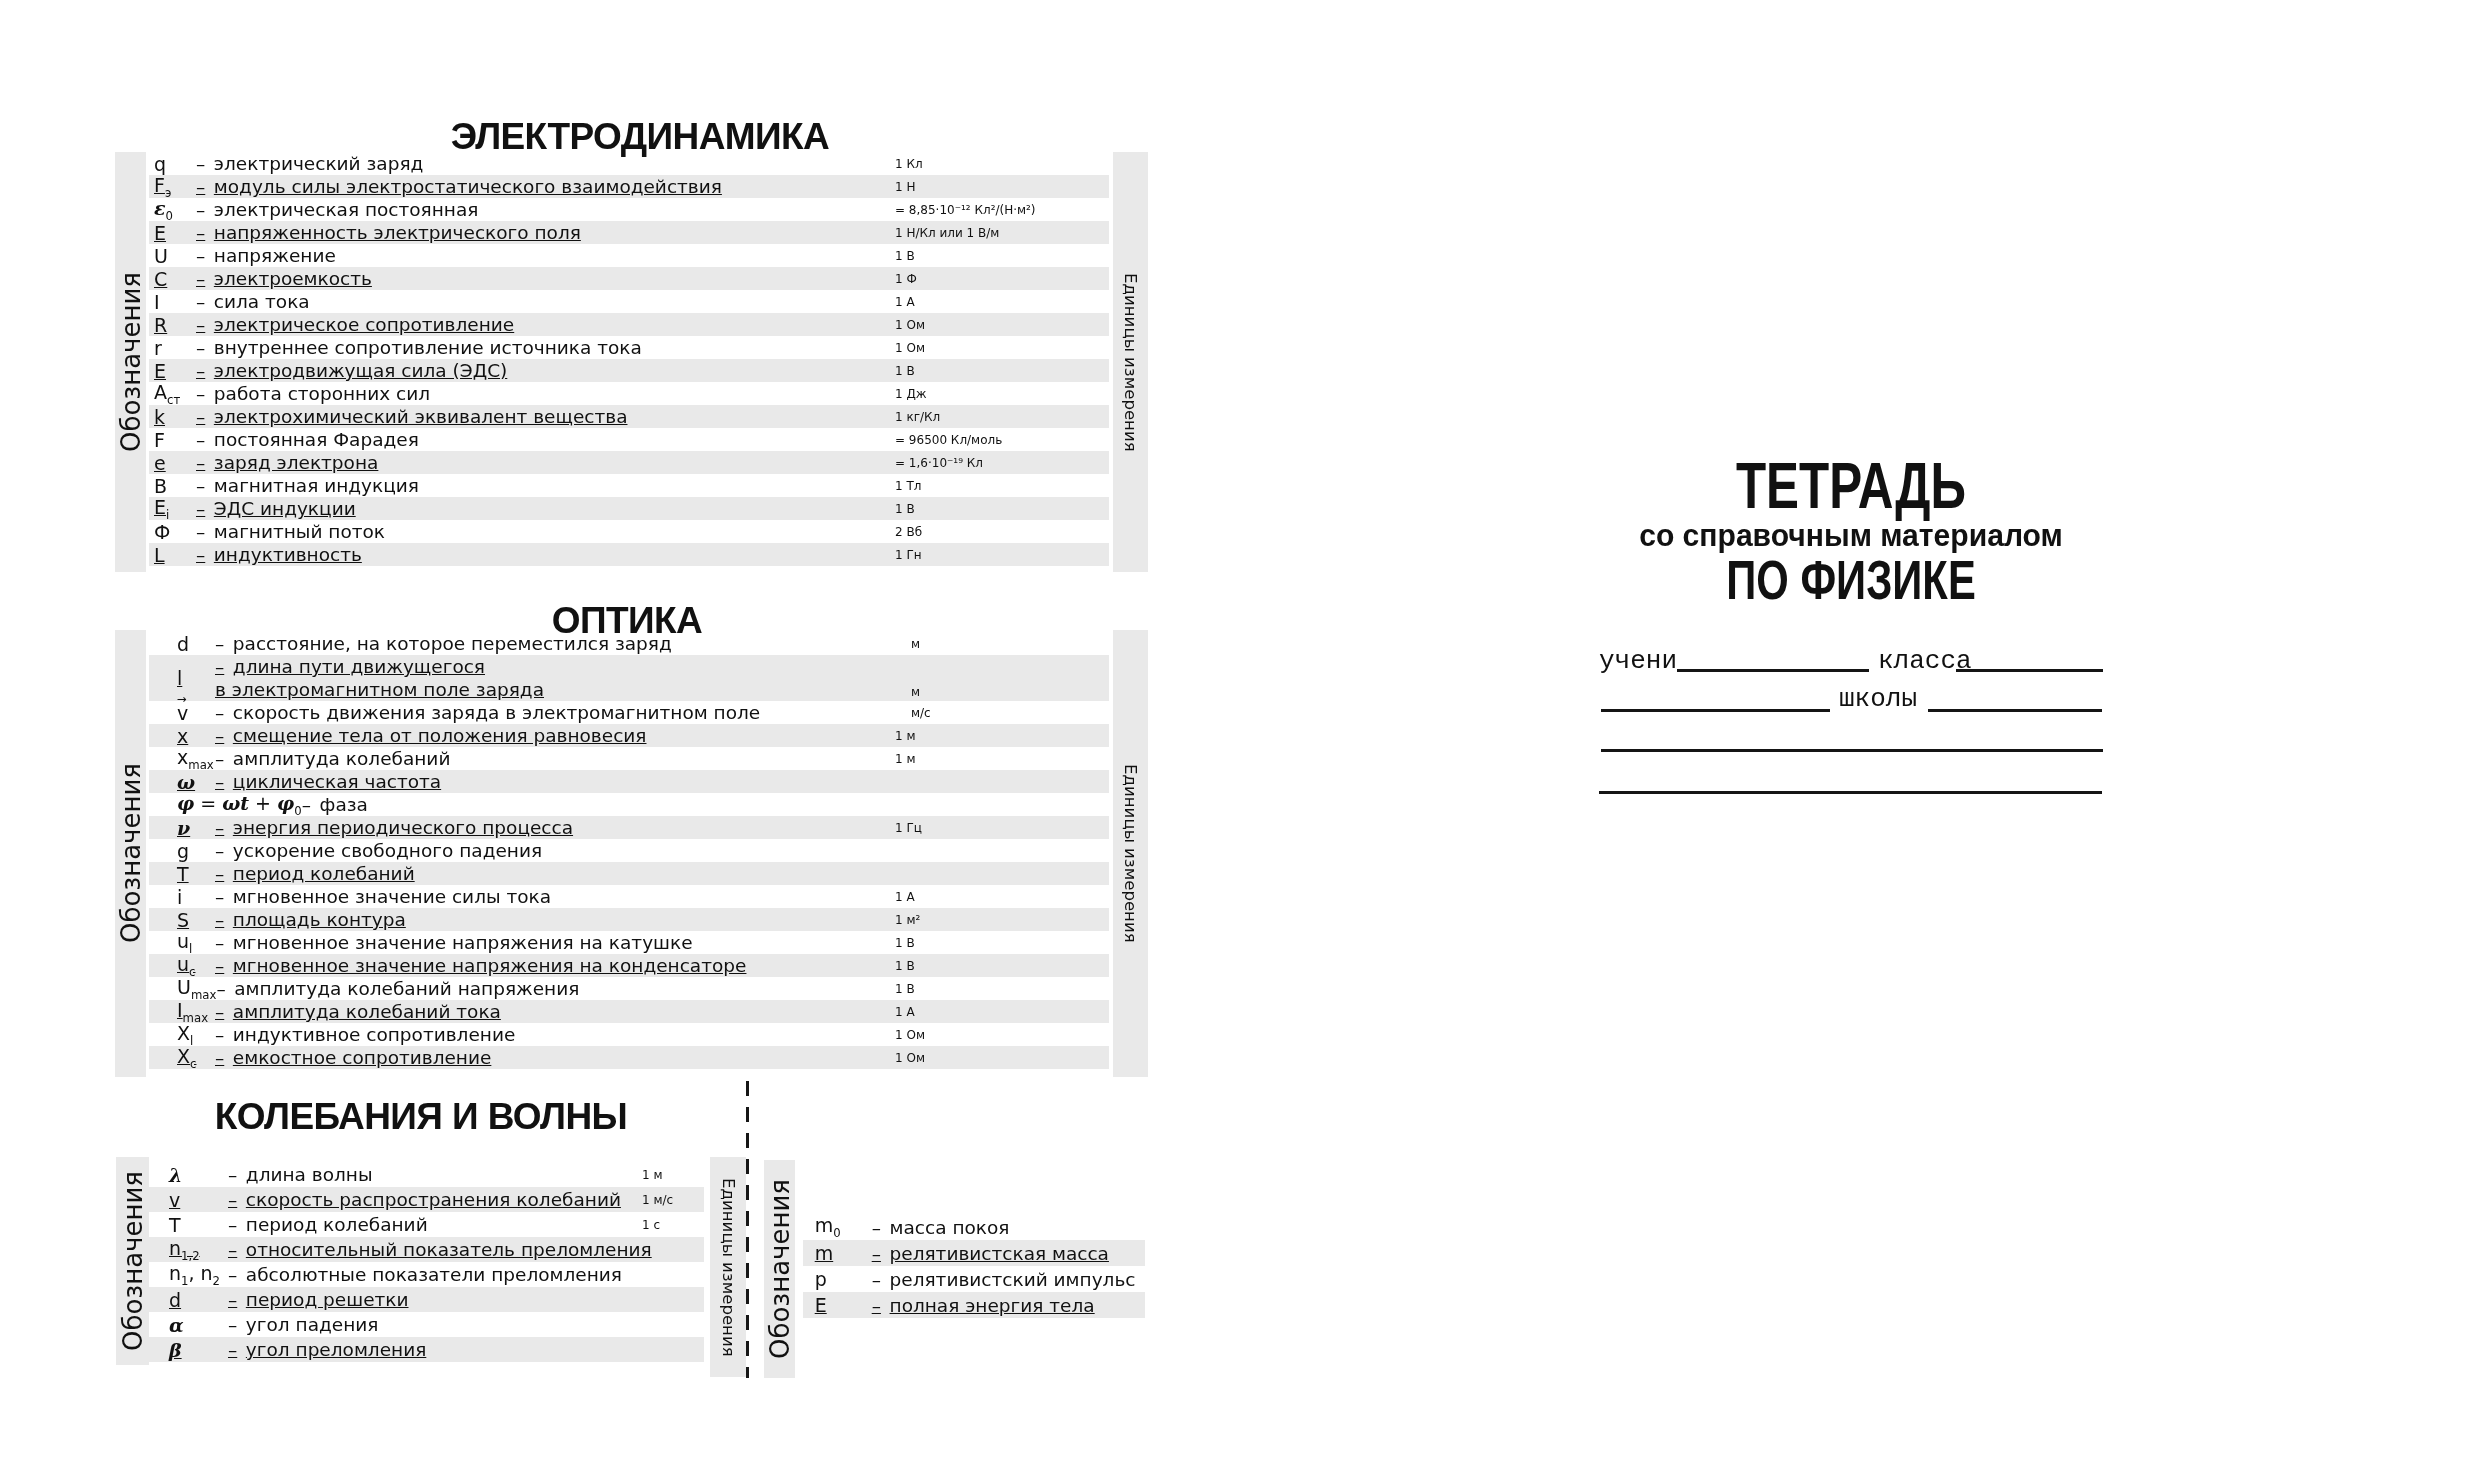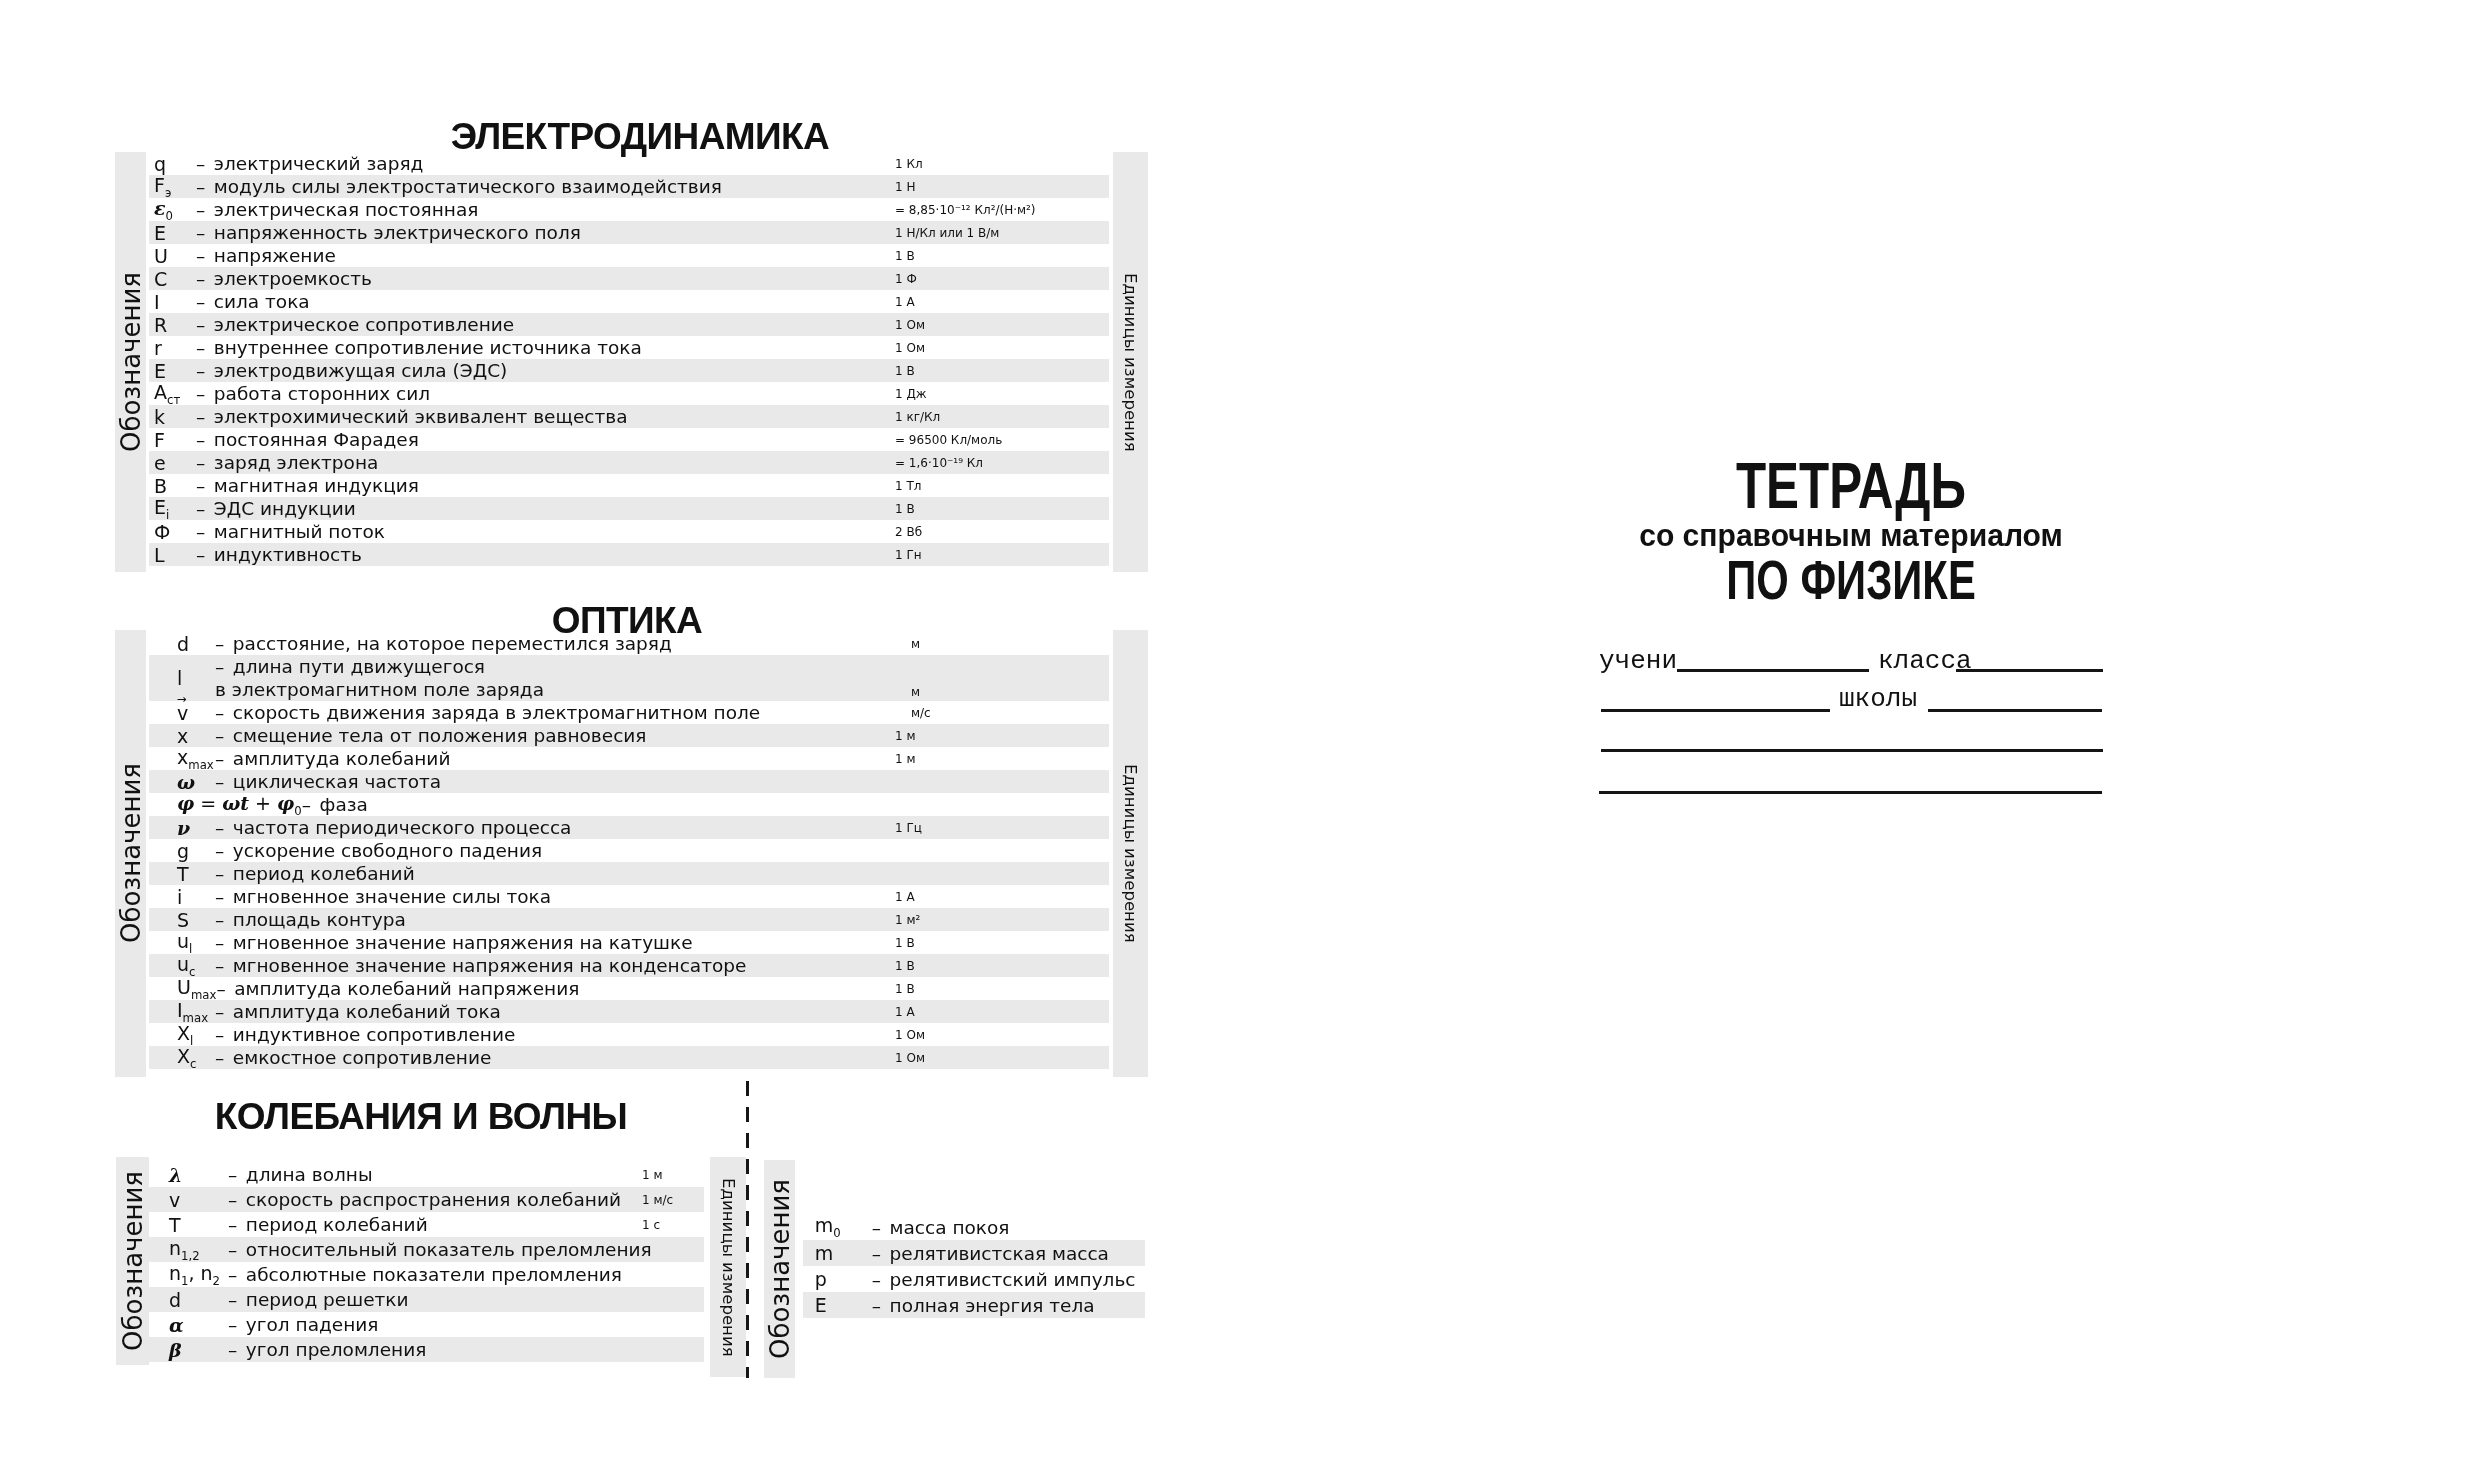--- a/index.html
+++ b/index.html
@@ -10,21 +10,21 @@
   
   .sec-title{position:absolute;font-family:"Liberation Sans",sans-serif;font-weight:bold;
              font-size:37px;line-height:1;letter-spacing:-0.6px;white-space:nowrap;
              transform:translateX(-50%);transform-origin:center;}
   .sec-title.left{transform:none;}
   .two-line{line-height:44px;}
 
   
   .tbl{position:absolute;}
   .row{position:relative;display:flex;align-items:center;font-size:18.5px;}
-  .row.alt{background:var(--band);}
+  .row.alt{background:var(--band);text-decoration:underline;}
   .tbl-electro .row{height:23px;padding-left:5px;}
   .tbl-electro .sym{min-width:42px;}
   .tbl-optics .row{height:23px;padding-left:28px;}
   .tbl-optics .row.tall{height:46px;}
   .tbl-optics .sym{min-width:38px;}
   .tbl-waves .row{height:25px;padding-left:20px;}
   .tbl-waves .sym{min-width:59px;}
   .tbl-rel .row{height:26px;padding-left:11.7px;}
   .tbl-rel .sym{min-width:57px;}
 
@@ -335,21 +335,21 @@
             <span class="dash">–</span>
             <span>фаза</span>
           </span>
         </span>
       </div>
       <div class="row alt">
         <span class="sym"><span class="gk">ν</span></span>
         <span class="rbody">
           <span class="bline">
             <span class="dash">–</span>
-            <span>частота периодического процесса</span>
+            <span>энергия периодического процесса</span>
           </span>
         </span>
         <span class="unit">1 Гц</span>
       </div>
       <div class="row">
         <span class="sym"><span>g</span></span>
         <span class="rbody">
           <span class="bline">
             <span class="dash">–</span>
             <span>ускорение свободного падения</span>

